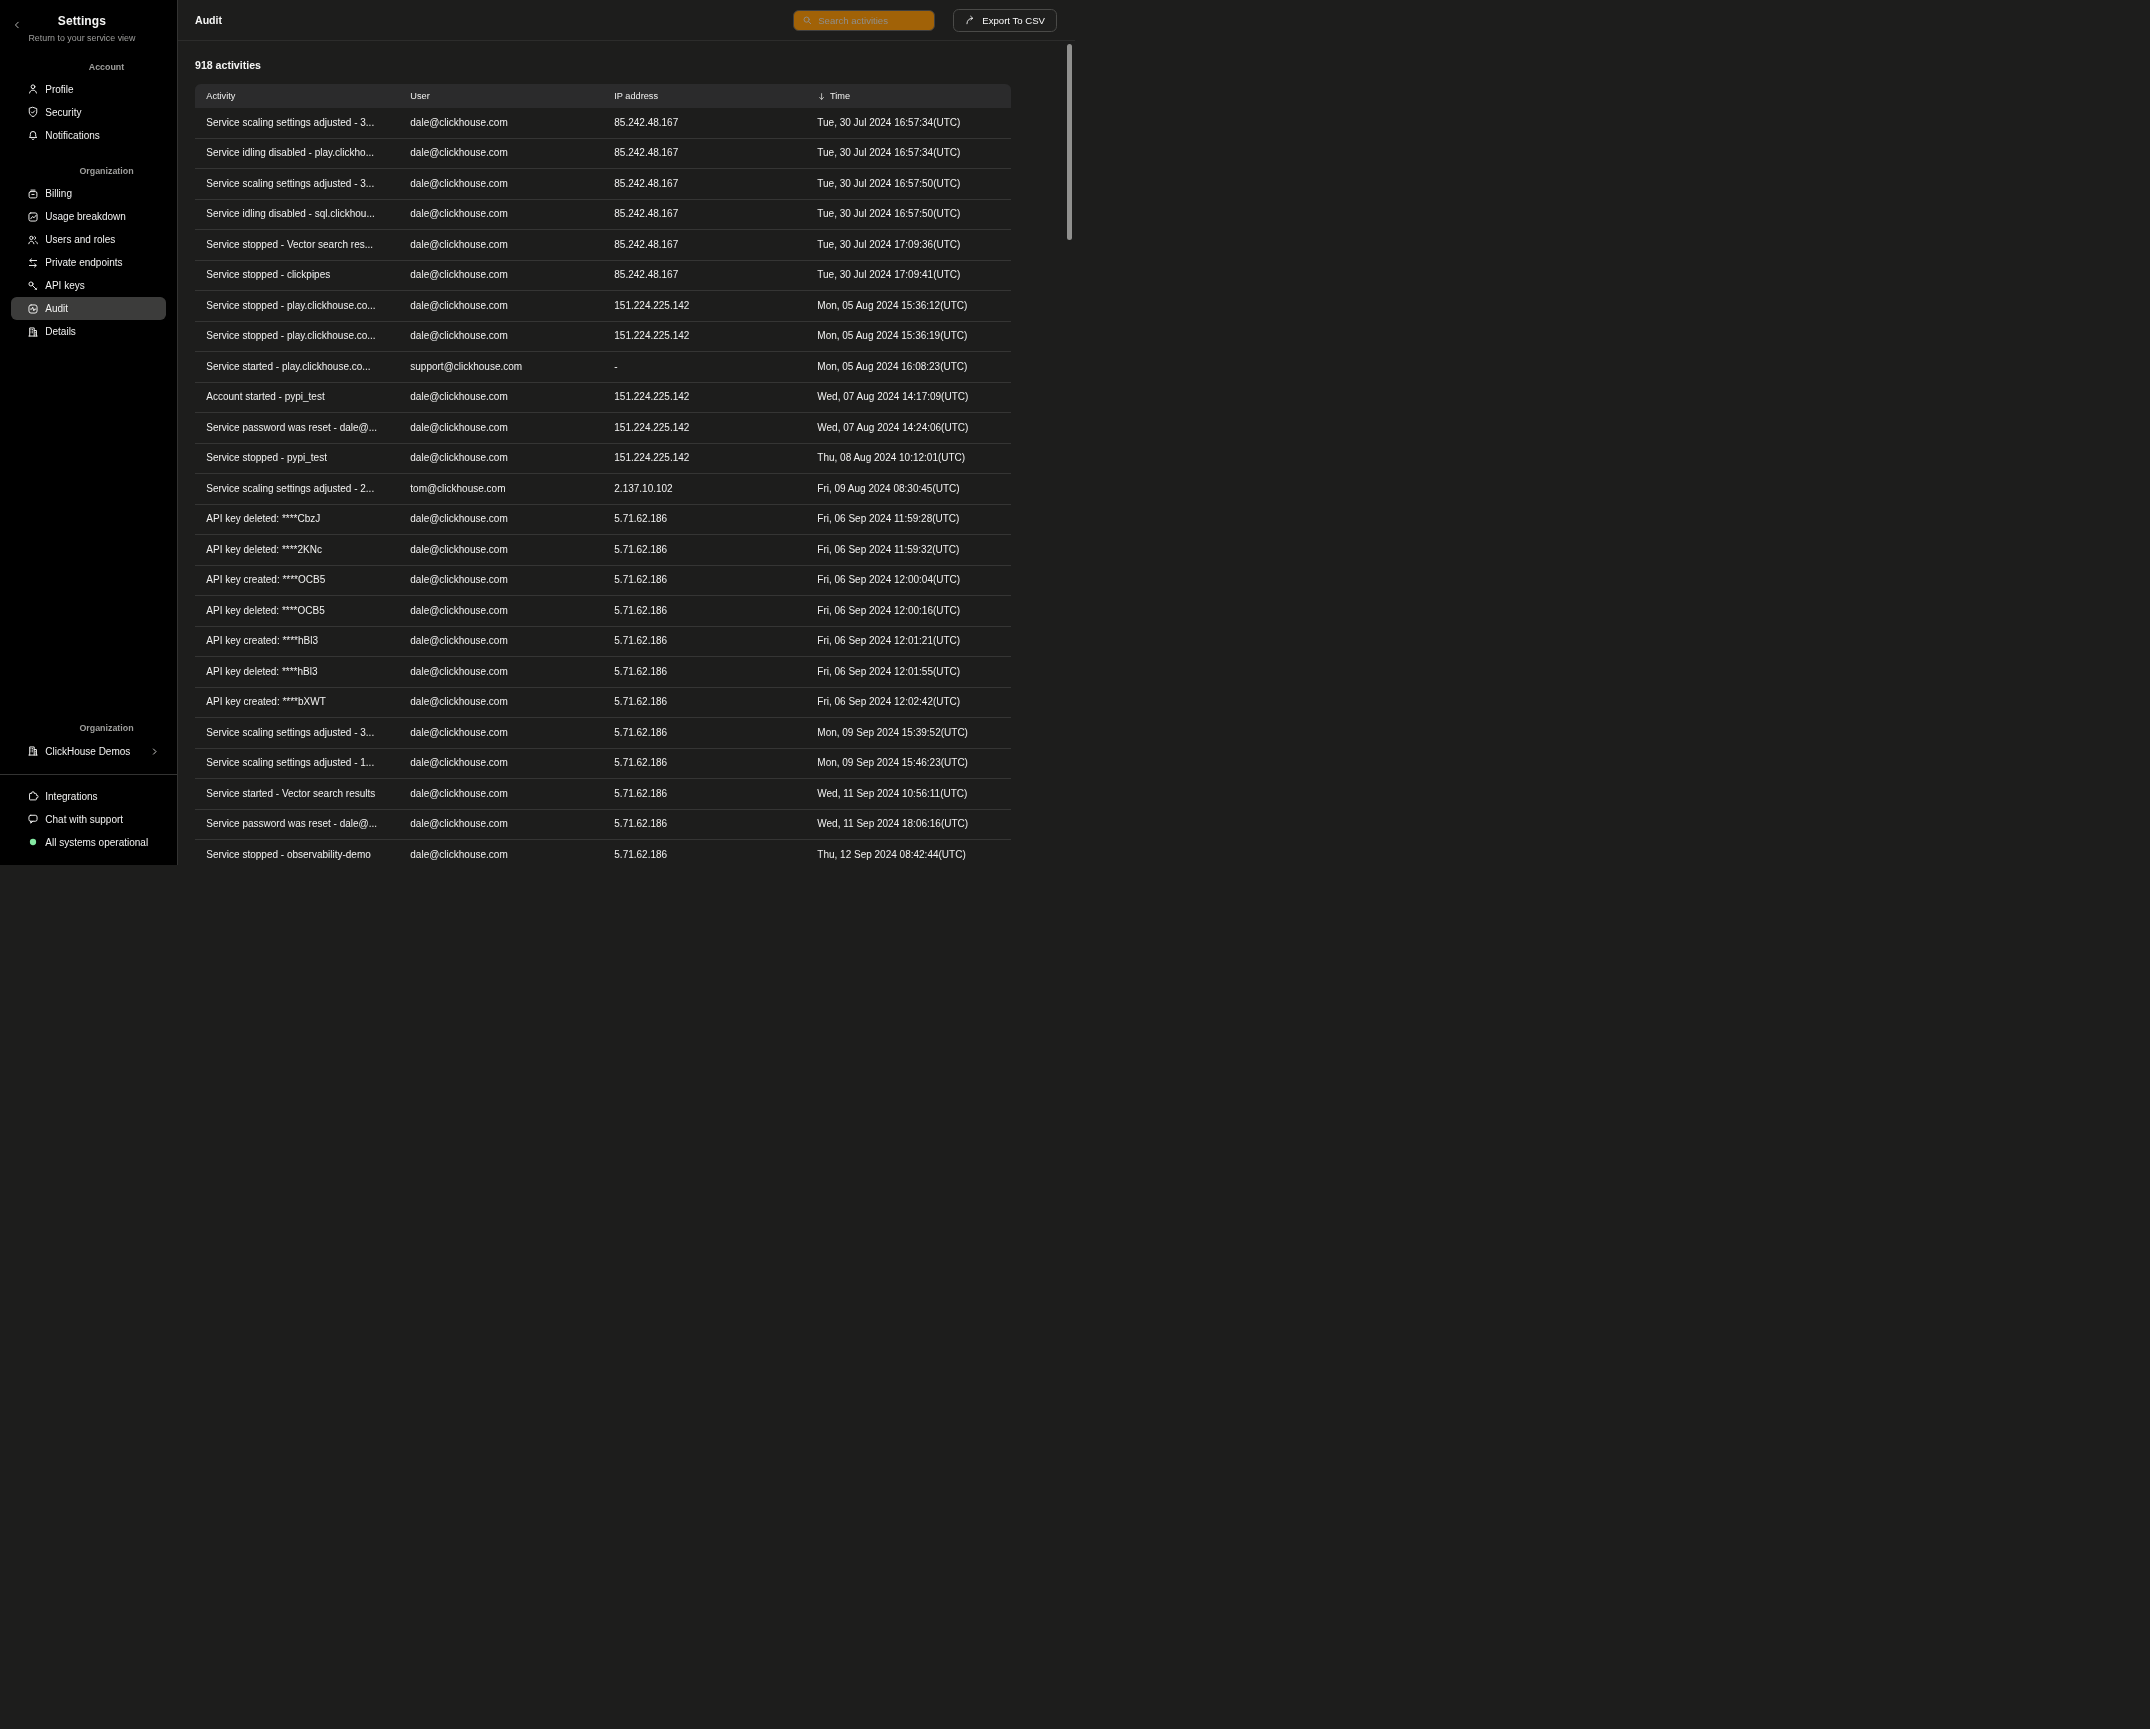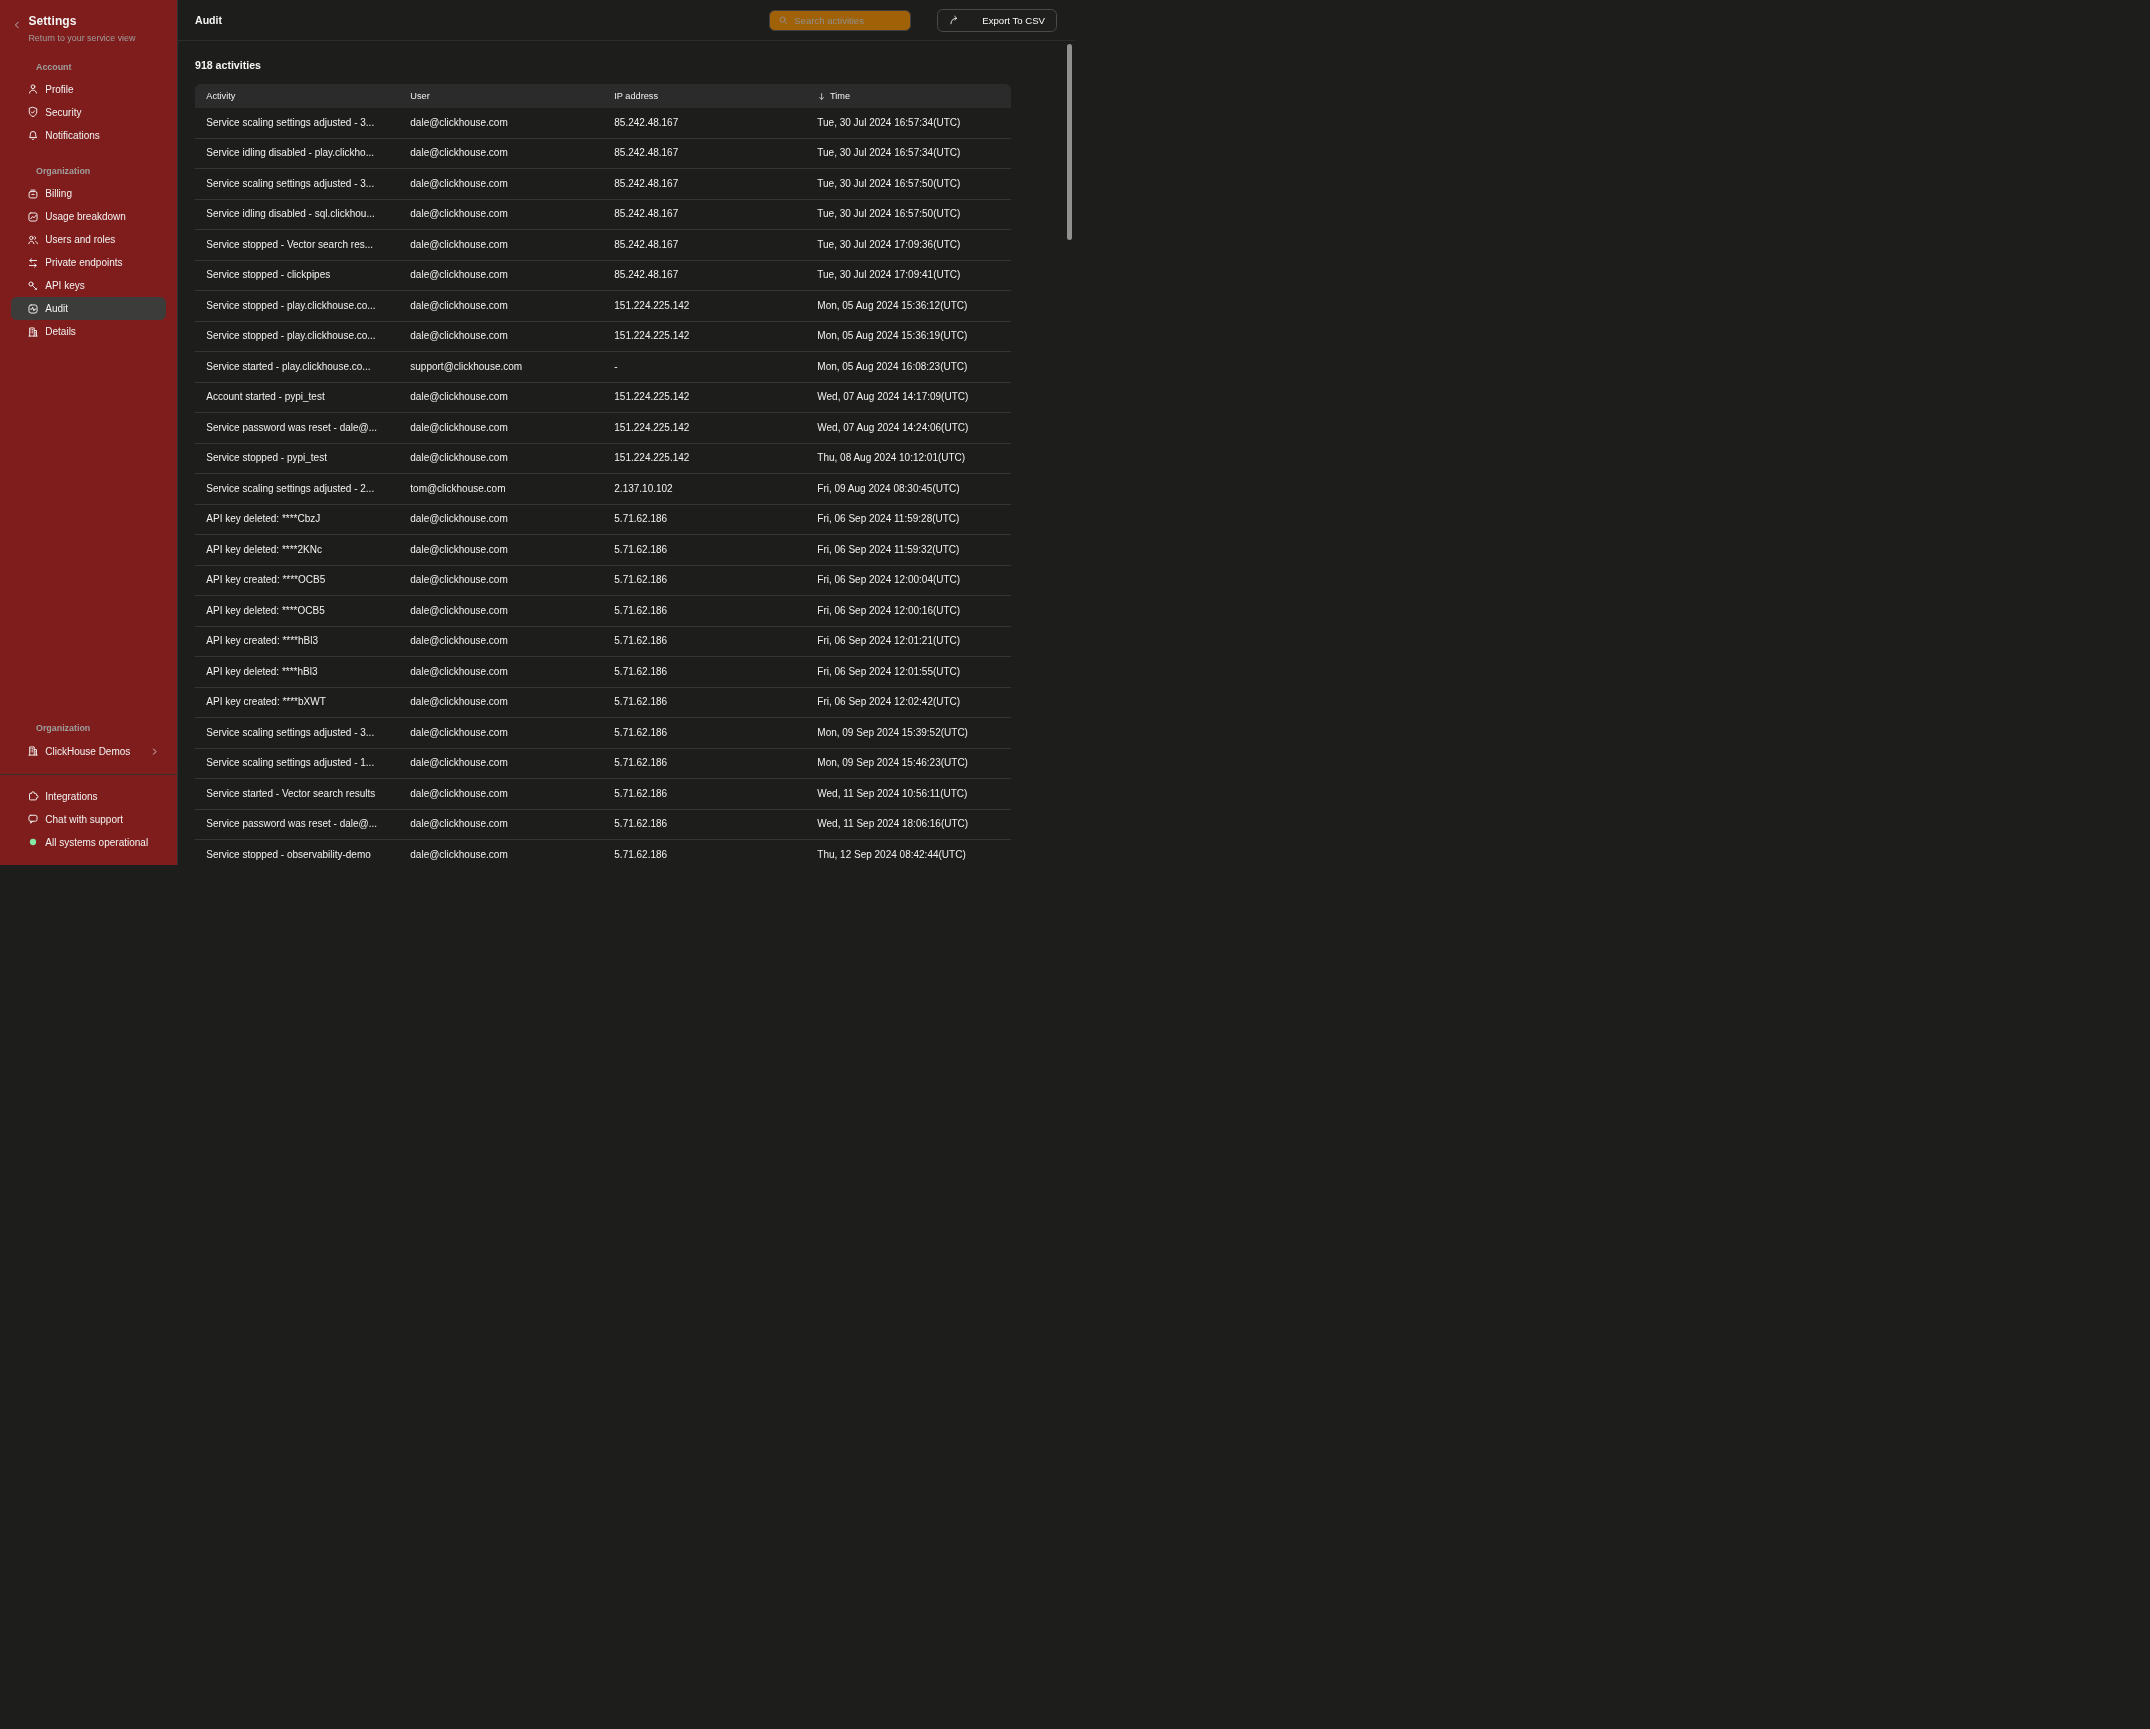--- a/index.html
+++ b/index.html
@@ -7,22 +7,22 @@
   body {
     background:#1d1d1c; color:#f5f5f4;
     font-family:"Liberation Sans", sans-serif;
     font-size:10px; position:relative;
   }
   .app { display:flex; width:100%; height:100%; }
 
   
   .sidebar {
     width:178px; min-width:178px; height:100%;
-    background:#7f1d1d; border-right:0.7px solid #333332;
-    display:flex; flex-direction:column;
+    background:#000000; border-right:0.7px solid #333332;
+    display:flex; flex-direction:column;text-align:center;
   }
   .sb-header { display:flex; gap:6.4px; padding:13.5px 10px 0 12px; }
   .back-chevron { color:#b5b5b3; margin-top:6.4px; cursor:pointer; flex:0 0 auto; }
   .sb-title { font-size:12px; font-weight:700; letter-spacing:0.1px; }
   .sb-subtitle { font-size:8.9px; color:#9e9e9c; margin-top:5px; }
   .sb-section-label {
     font-size:8.9px; font-weight:700; color:#9e9e9c;
     padding-left:36px; margin-top:19px; margin-bottom:6.4px;
   }
   .sb-item {
@@ -51,24 +51,24 @@
     display:flex; align-items:center; gap:5.7px; padding:0 7px 0 7.8px;
     color:#8f8f8d;
   }
   .search input {
     background:transparent; border:none; outline:none;
     color:#ededec; font-size:9.6px; width:100%;
     font-family:"Liberation Sans", sans-serif;
   }
   .search input::placeholder { color:#8f8f8d; }
   .export-btn {
-    margin-left:26px; height:23px; padding:0 10.6px;
+    margin-left:18px; height:23px; padding:0 10.6px;
     background:#1f1f1e; border:0.7px solid #4a4a48; border-radius:5.7px;
     color:#fafafa; font-size:9.6px; font-family:"Liberation Sans", sans-serif;
-    display:flex; align-items:center; gap:23px; cursor:pointer;
+    display:flex; align-items:center; gap:7px; cursor:pointer;
   }
   .content { padding-left:17px; flex:1; overflow:hidden; }
   .count { margin-top:18.4px; font-size:10.6px; font-weight:700; height:13.5px; }
 
   .table { margin-top:11.3px; width:816px; }
   .thead {
     display:flex; height:24px; align-items:center;
     background:#2b2b2c; border-radius:5.7px 5.7px 0 0;
     font-size:9.2px; font-weight:400; color:#f0f0ef;
   }

